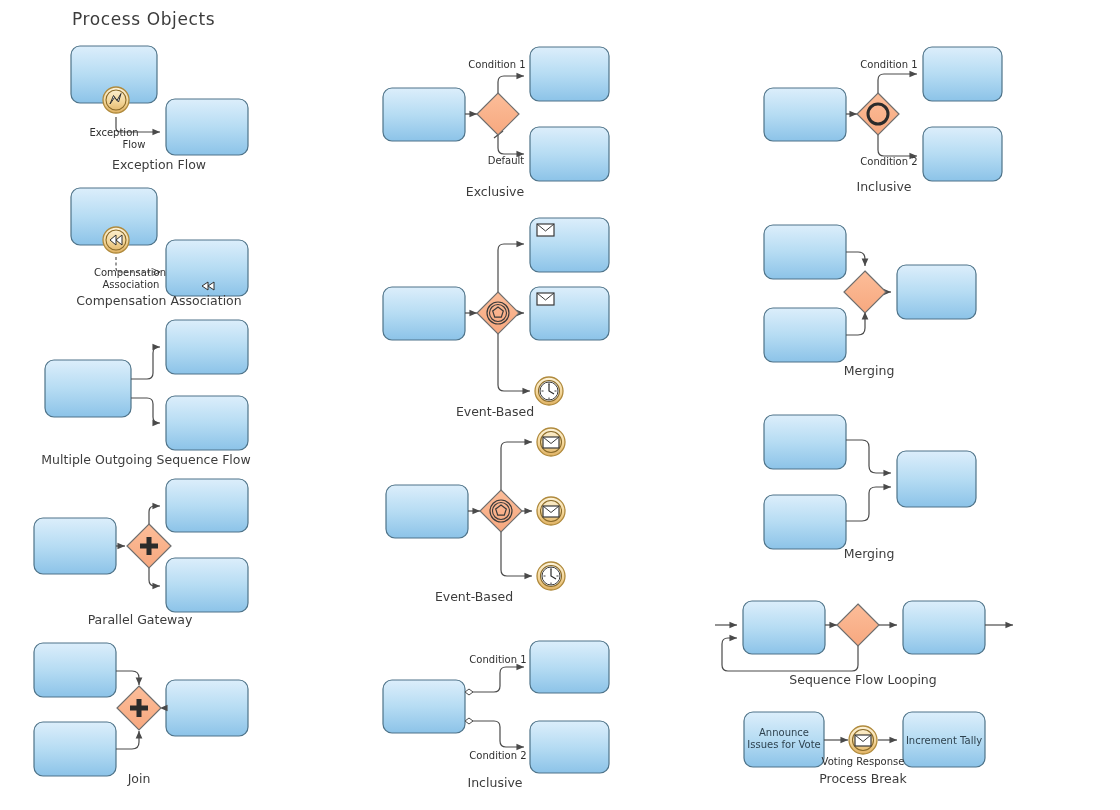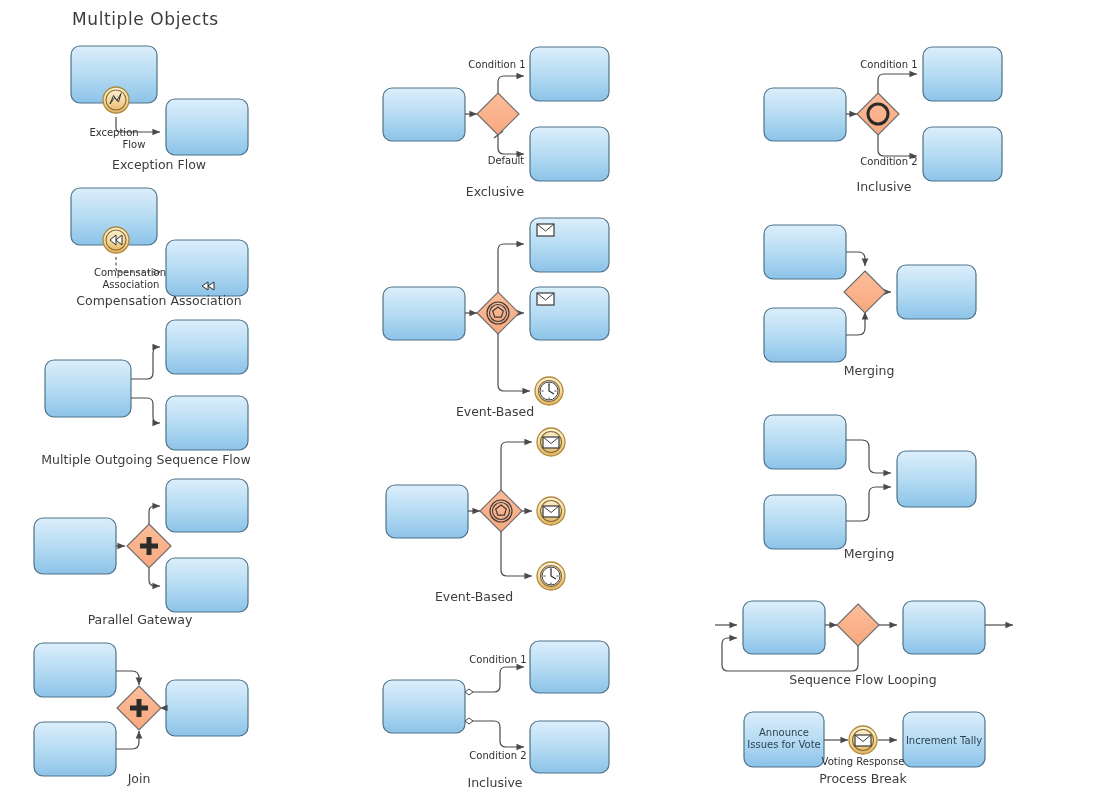--- a/index.html
+++ b/index.html
@@ -27,21 +27,21 @@
     top: 9px;
     font-size: 17px;
     letter-spacing: 0.6px;
     color: #3c3c3c;
     font-family: "DejaVu Sans", "Liberation Sans", sans-serif;
   }
 </style>
 </head>
 <body>
 
-<div class="title">Multiple Objects</div>
+<div class="title">Process Objects</div>
 
 <svg id="canvas" viewBox="0 0 1120 810" xmlns="http://www.w3.org/2000/svg">
   <defs>
     <linearGradient id="taskGrad" x1="0" y1="0" x2="0" y2="1">
       <stop offset="0%" stop-color="#dceefb"></stop>
       <stop offset="50%" stop-color="#b6dcf3"></stop>
       <stop offset="100%" stop-color="#8cc3e8"></stop>
     </linearGradient>
     <linearGradient id="eventGrad" x1="0" y1="0" x2="0" y2="1">
       <stop offset="0%" stop-color="#fdf4dc"></stop>

